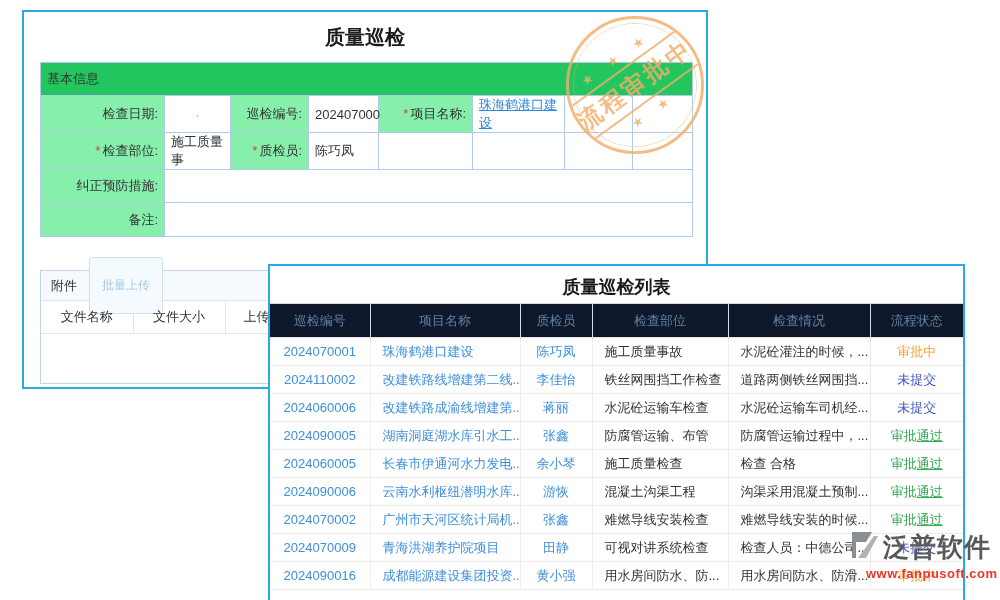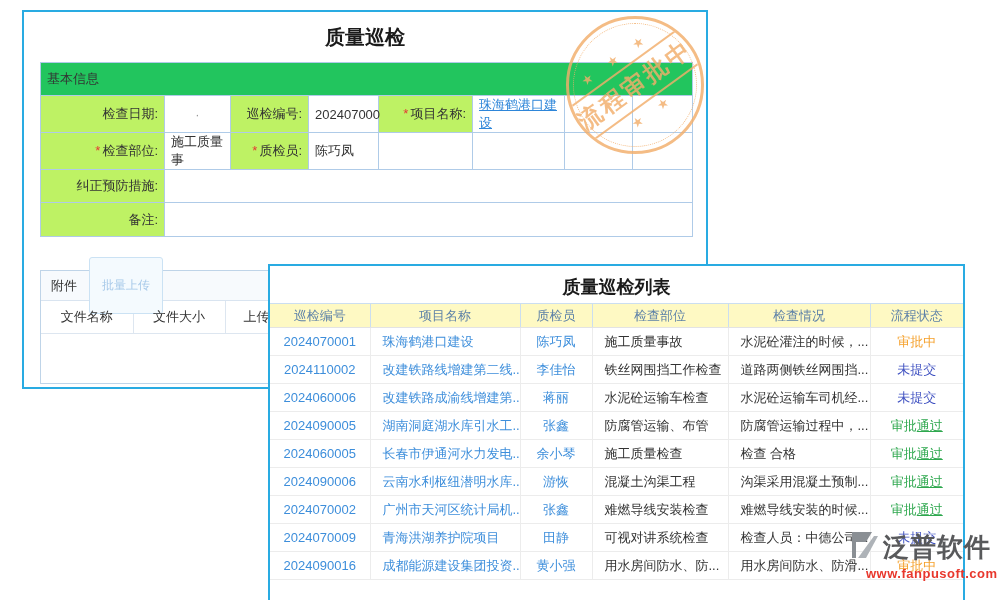--- a/index.html
+++ b/index.html
@@ -16,21 +16,21 @@
     position:absolute; left:22px; top:10px; width:686px; height:379px;
     background:#fff; border:2px solid #29ABE2; z-index:1;
   }
   .form-title { text-align:center; margin-top:12px; font-size:20px; font-weight:bold; color:#1a1a1a; }
   table.form-table {
     position:absolute; left:16px; top:50px; width:652px;
     border-collapse:collapse; table-layout:fixed; font-size:13px;
   }
   table.form-table td { border:1px solid #AFCBE8; padding:0 6px; height:33px; }
   td.sect { background:#22c55e; text-align:left; padding-left:10px; color:#333; height:28px; }
-  td.lbl  { background:#bef264; text-align:right; color:#333; white-space:nowrap; }
+  td.lbl  { background:#86efac; text-align:right; color:#333; white-space:nowrap; }
   td.val  { background:#fff; text-align:left; padding-left:8px; }
   td.val-center { background:#fff; text-align:center; color:#999; }
   .req { color:#E53935; margin-right:2px; }
   a.form-link { color:#2E86D9; text-decoration:underline; cursor:pointer; }
 
   
   .attach-box {
     position:absolute; left:16px; top:258px; width:652px; height:114px;
     border:1px solid #BFD4E8; background:#fff;
   }
@@ -64,21 +64,21 @@
   }
 
   
   .panel-list {
     position:absolute; left:268px; top:230px; width:697px; height:365px;
     background:#fff; border:2px solid #29ABE2; z-index:3;margin-top:34px;
   }
   .list-title { text-align:center; font-size:18px; font-weight:bold; color:#1a1a1a; padding-top:9px; height:37px; }
   table.list-table { width:693px; border-collapse:collapse; table-layout:fixed; font-size:13px; }
   table.list-table th {
-    background:#fef9c3; color:#5E82A8; font-weight:normal; height:24px;
+    background:#0f172a; color:#5E82A8; font-weight:normal; height:34px;
     border-right:1px solid #CBDEF0; border-top:1px solid #CBDEF0; border-bottom:1px solid #E3E3E3;
   }
   table.list-table th:last-child { border-right:none; }
   table.list-table td {
     height:28px; border-right:1px solid #ECECEC; border-bottom:1px solid #ECECEC;
     overflow:hidden; white-space:nowrap; text-overflow:clip;
   }
   table.list-table td:last-child { border-right:none; }
   td.c-center { text-align:center; }
   td.c-left { text-align:left; padding-left:12px; }

